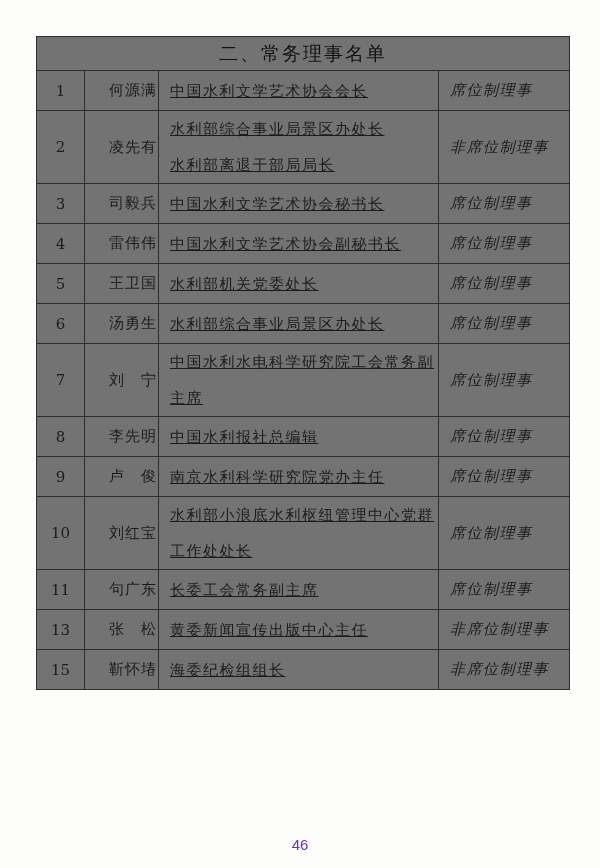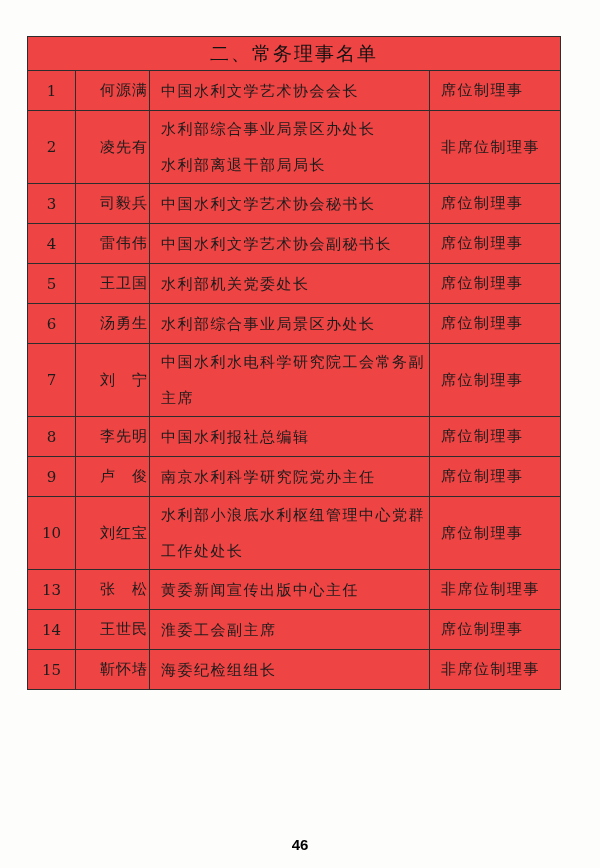--- a/index.html
+++ b/index.html
@@ -6,25 +6,25 @@
   .paper {
     position:relative;
     width:600px; height:868px;
     background:#fdfdfb;
     font-family:"DejaVu Serif", "Liberation Serif", serif;
     color:#1c1c1c;
     overflow:hidden;
   }
   table.roster {
     position:absolute;
-    left:27px; top:36px;
+    left:36px; top:36px;
     width:533px;
     border-collapse:collapse;
     table-layout:fixed;
-    background:#ef4444;
+    background:#737373;
   }
   table.roster col.c-seq  { width:48px; }
   table.roster col.c-name { width:74px; }
   table.roster col.c-pos  { width:280px; }
   table.roster col.c-note { width:131px; }
   table.roster th, table.roster td {
     border:1.6px solid #2d2d2d;
     font-weight:normal;
     vertical-align:middle;
   }
@@ -40,32 +40,31 @@
     height:39px;
     text-align:center;
     font-size:16px;
     font-weight:bold;
     letter-spacing:1px;
     color:#121212;
   }
   .data-row td { height:37px; font-size:15px; }
   .cell-seq  { text-align:center; letter-spacing:0; font-size:14px; }
   .cell-name { text-align:right; letter-spacing:1px; white-space:nowrap; }
-  .cell-pos  { text-align:left; padding:0 6px 0 11px; letter-spacing:1.5px; }
+  .cell-pos  { text-align:left; padding:0 6px 0 11px; letter-spacing:1.5px;text-decoration:underline; }
   .cell-pos .pos-line { line-height:36px; white-space:nowrap; }
-  .cell-note { text-align:left; padding-left:11px; letter-spacing:1.5px; white-space:nowrap; }
+  .cell-note { text-align:left; padding-left:11px; letter-spacing:1.5px; white-space:nowrap;font-style:italic; }
   .page-number {
     position:absolute;
     left:0; right:0;
     top:836px;
     text-align:center;
     font-family:"Liberation Sans", sans-serif;
     font-size:15px;
-    color:#000000;
-    font-weight:bold;
+    color:#6d28d9;
   }
 </style>
 </head>
 <body>
 
 <div class="paper">
 
   <table class="roster">
     <colgroup>
       <col class="c-seq">
@@ -156,34 +155,34 @@
         <tr class="data-row">
           <td class="cell-seq">10</td>
           <td class="cell-name">刘红宝</td>
           <td class="cell-pos">
             <div class="pos-line">水利部小浪底水利枢纽管理中心党群</div>
             <div class="pos-line">工作处处长</div>
           </td>
           <td class="cell-note">席位制理事</td>
         </tr>
         <tr class="data-row">
+          <td class="cell-seq">11</td>
+          <td class="cell-name">句广东</td>
+          <td class="cell-pos">
+            <div class="pos-line">长委工会常务副主席</div>
+          </td>
+          <td class="cell-note">席位制理事</td>
+        </tr>
+        <tr class="data-row">
           <td class="cell-seq">13</td>
           <td class="cell-name">张　松</td>
           <td class="cell-pos">
             <div class="pos-line">黄委新闻宣传出版中心主任</div>
           </td>
           <td class="cell-note">非席位制理事</td>
-        </tr>
-        <tr class="data-row">
-          <td class="cell-seq">14</td>
-          <td class="cell-name">王世民</td>
-          <td class="cell-pos">
-            <div class="pos-line">淮委工会副主席</div>
-          </td>
-          <td class="cell-note">席位制理事</td>
         </tr>
         <tr class="data-row">
           <td class="cell-seq">15</td>
           <td class="cell-name">靳怀堾</td>
           <td class="cell-pos">
             <div class="pos-line">海委纪检组组长</div>
           </td>
           <td class="cell-note">非席位制理事</td>
         </tr>
       </tbody>

